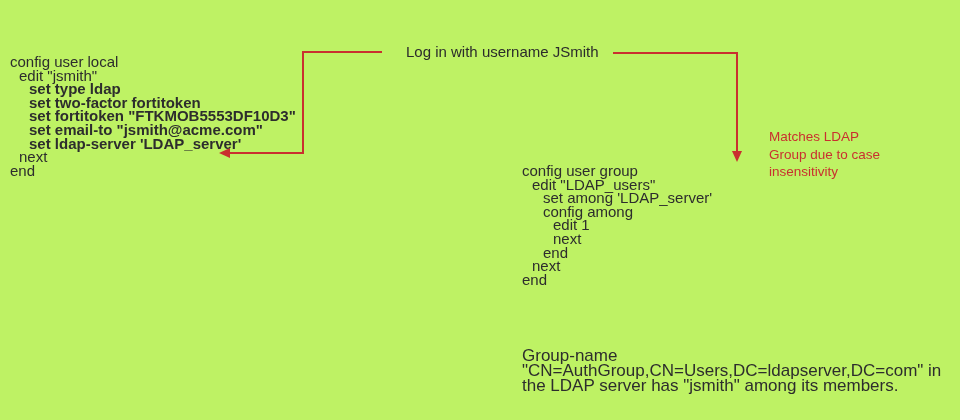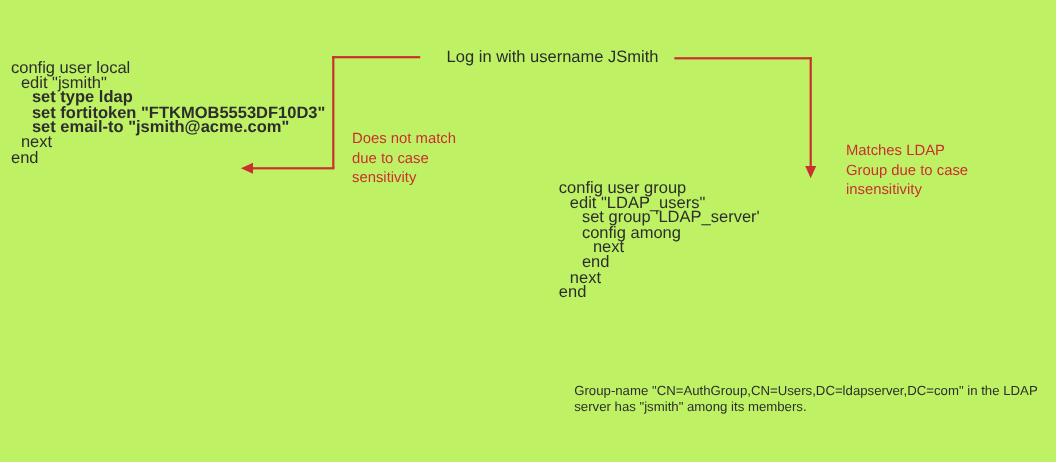--- a/index.html
+++ b/index.html
@@ -51,21 +51,21 @@
   .config {
     position: absolute;
     font-size: 15px;
     color: #2d2d2d;
   }
   .config .cline {
     line-height: 13.6px;
     white-space: nowrap;
   }
   .left-config  { left: 10px;  top: 55px; }
-  .right-config { left: 508px; top: 164px; }
+  .right-config { left: 522px; top: 164px; }
   .left-config  .ind0 { padding-left: 0; }
   .left-config  .ind1 { padding-left: 9px; }
   .left-config  .ind2 { padding-left: 19px; font-weight: bold; }
   .right-config .ind0 { padding-left: 0; }
   .right-config .ind1 { padding-left: 10px; }
   .right-config .ind2 { padding-left: 21px; }
   .right-config .ind3 { padding-left: 31px; }
   .right-config .ind4 { padding-left: 41px; }
   
   .annotation {
@@ -78,21 +78,21 @@
     white-space: nowrap;
   }
   .left-annotation  { left: 320px; top: 117px; }
   .right-annotation { left: 769px; top: 128px; }
   
   .caption {
     position: absolute;
     left: 522px;
     top: 348px;
     width: 432px;
-    font-size: 12px;
+    font-size: 17px;
     line-height: 15px;
     color: #2d2d2d;
   }
 </style>
 </head>
 <body>
 
 <div class="canvas">
 
   <div class="title">Log in with username JSmith</div>
@@ -103,42 +103,40 @@
   <div class="arrowhead left" style="left:219px; top:148px;"></div>
 
   <div class="seg h" style="left:613px; top:52px; width:125px;"></div>
   <div class="seg v" style="left:736px; top:52px; height:100px;"></div>
   <div class="arrowhead down" style="left:732px; top:151px;"></div>
 
   <div class="config left-config">
     <div class="cline ind0">config user local</div>
     <div class="cline ind1">edit "jsmith"</div>
     <div class="cline ind2">set type ldap</div>
+    <div class="cline ind2">set two-factor fortitoken</div>
     <div class="cline ind2">set fortitoken "FTKMOB5553DF10D3"</div>
     <div class="cline ind2">set email-to "jsmith@acme.com"</div>
+    <div class="cline ind2">set ldap-server 'LDAP_server'</div>
     <div class="cline ind1">next</div>
     <div class="cline ind0">end</div>
   </div>
 
   <div class="config right-config">
     <div class="cline ind0">config user group</div>
     <div class="cline ind1">edit "LDAP_users"</div>
-    <div class="cline ind2">set group 'LDAP_server'</div>
+    <div class="cline ind2">set among 'LDAP_server'</div>
     <div class="cline ind2">config among</div>
+    <div class="cline ind3">edit 1</div>
     <div class="cline ind3">next</div>
     <div class="cline ind2">end</div>
     <div class="cline ind1">next</div>
     <div class="cline ind0">end</div>
   </div>
 
-  <div class="annotation left-annotation">
-    <div class="aline">Does not match</div>
-    <div class="aline">due to case</div>
-    <div class="aline">sensitivity</div>
-  </div>
 
   <div class="annotation right-annotation">
     <div class="aline">Matches LDAP</div>
     <div class="aline">Group due to case</div>
     <div class="aline">insensitivity</div>
   </div>
 
   <div class="caption">Group-name "CN=AuthGroup,CN=Users,DC=ldapserver,DC=com" in the LDAP server has "jsmith" among its members.</div>
 
 </div>

